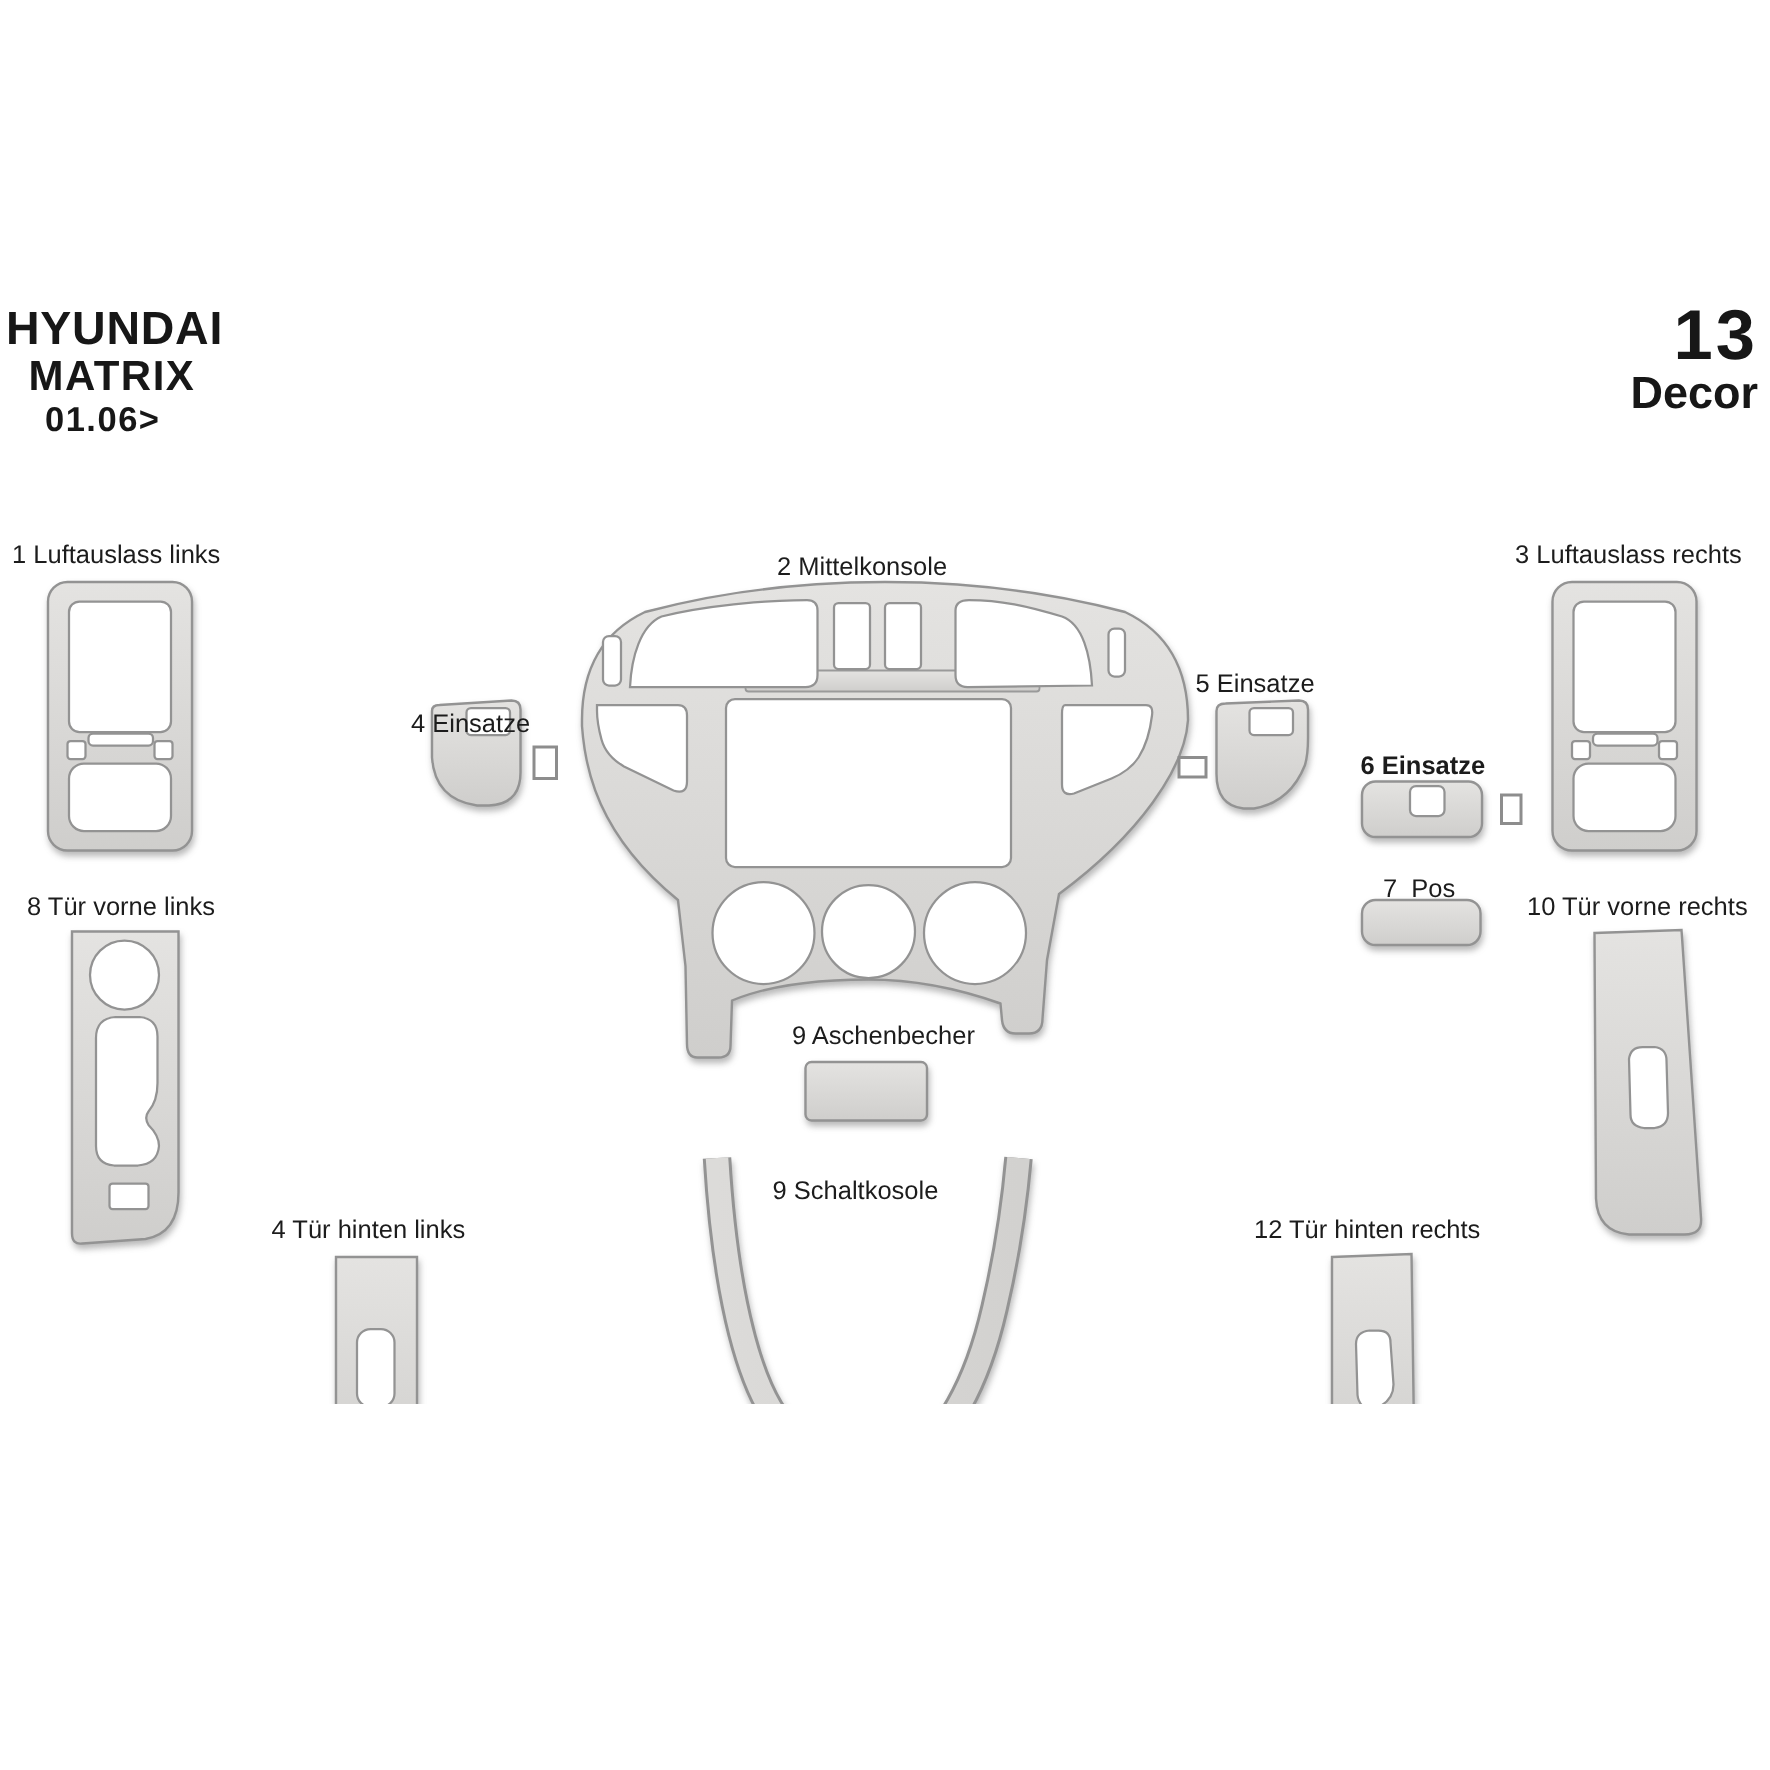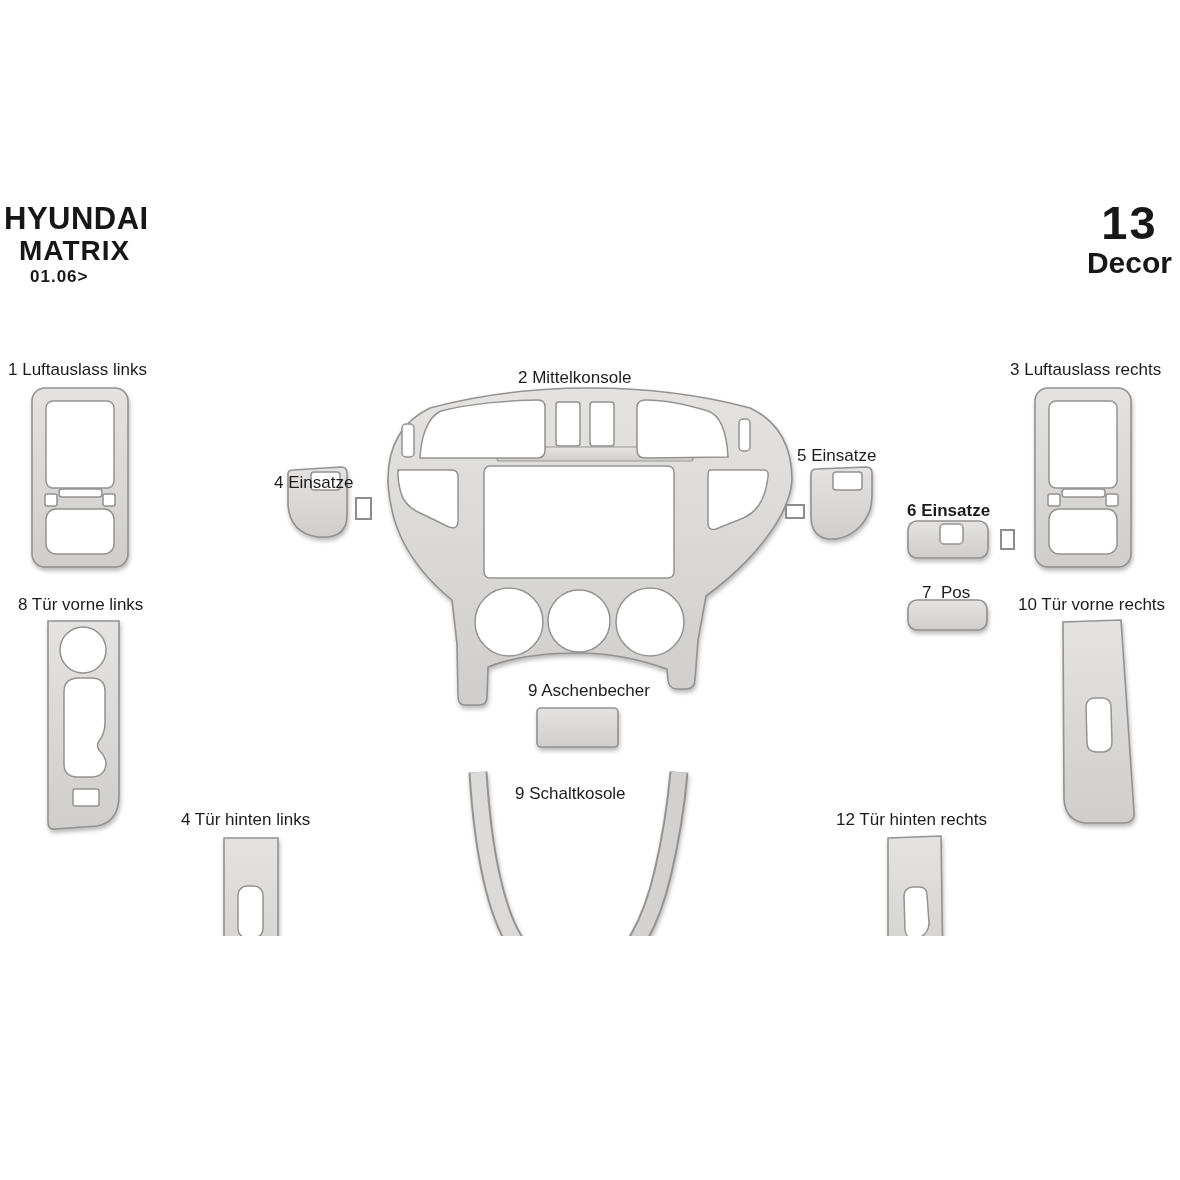--- a/index.html
+++ b/index.html
@@ -4,23 +4,23 @@
 <style>
   html,body{margin:0;padding:0;background:#ffffff;}
   .canvas{
     position:relative;width:1180px;height:936px;background:#ffffff;overflow:hidden;
     font-family:"Liberation Sans", sans-serif;color:#171717;
   }
   
   .brand{position:absolute;left:4px;top:203px;line-height:1;}
   .brand-make{font-size:31px;font-weight:bold;letter-spacing:.5px;}
   .brand-model{font-size:28px;font-weight:bold;margin:3px 0 0 15px;letter-spacing:1px;}
-  .brand-year{font-size:17px;font-weight:bold;margin:3px 0 0 26px;letter-spacing:1px;}
+  .brand-year{font-size:23px;font-weight:bold;margin:3px 0 0 26px;letter-spacing:1px;}
   
-  .kit{position:absolute;right:8px;top:199px;text-align:center;line-height:1;}
+  .kit{position:absolute;right:8px;top:199px;text-align:right;line-height:1;}
   .kit-count{font-size:47px;font-weight:bold;letter-spacing:2px;}
   .kit-label{font-size:30px;font-weight:bold;margin-top:2px;}
   
   .part-label{
     position:absolute;font-size:17px;line-height:1.1;color:#1c1c1c;
     white-space:pre;
   }
   
   .diagram-svg{position:absolute;left:0;top:0;}
   .pg{filter:drop-shadow(1px 3px 2px rgba(70,70,70,.38));}

